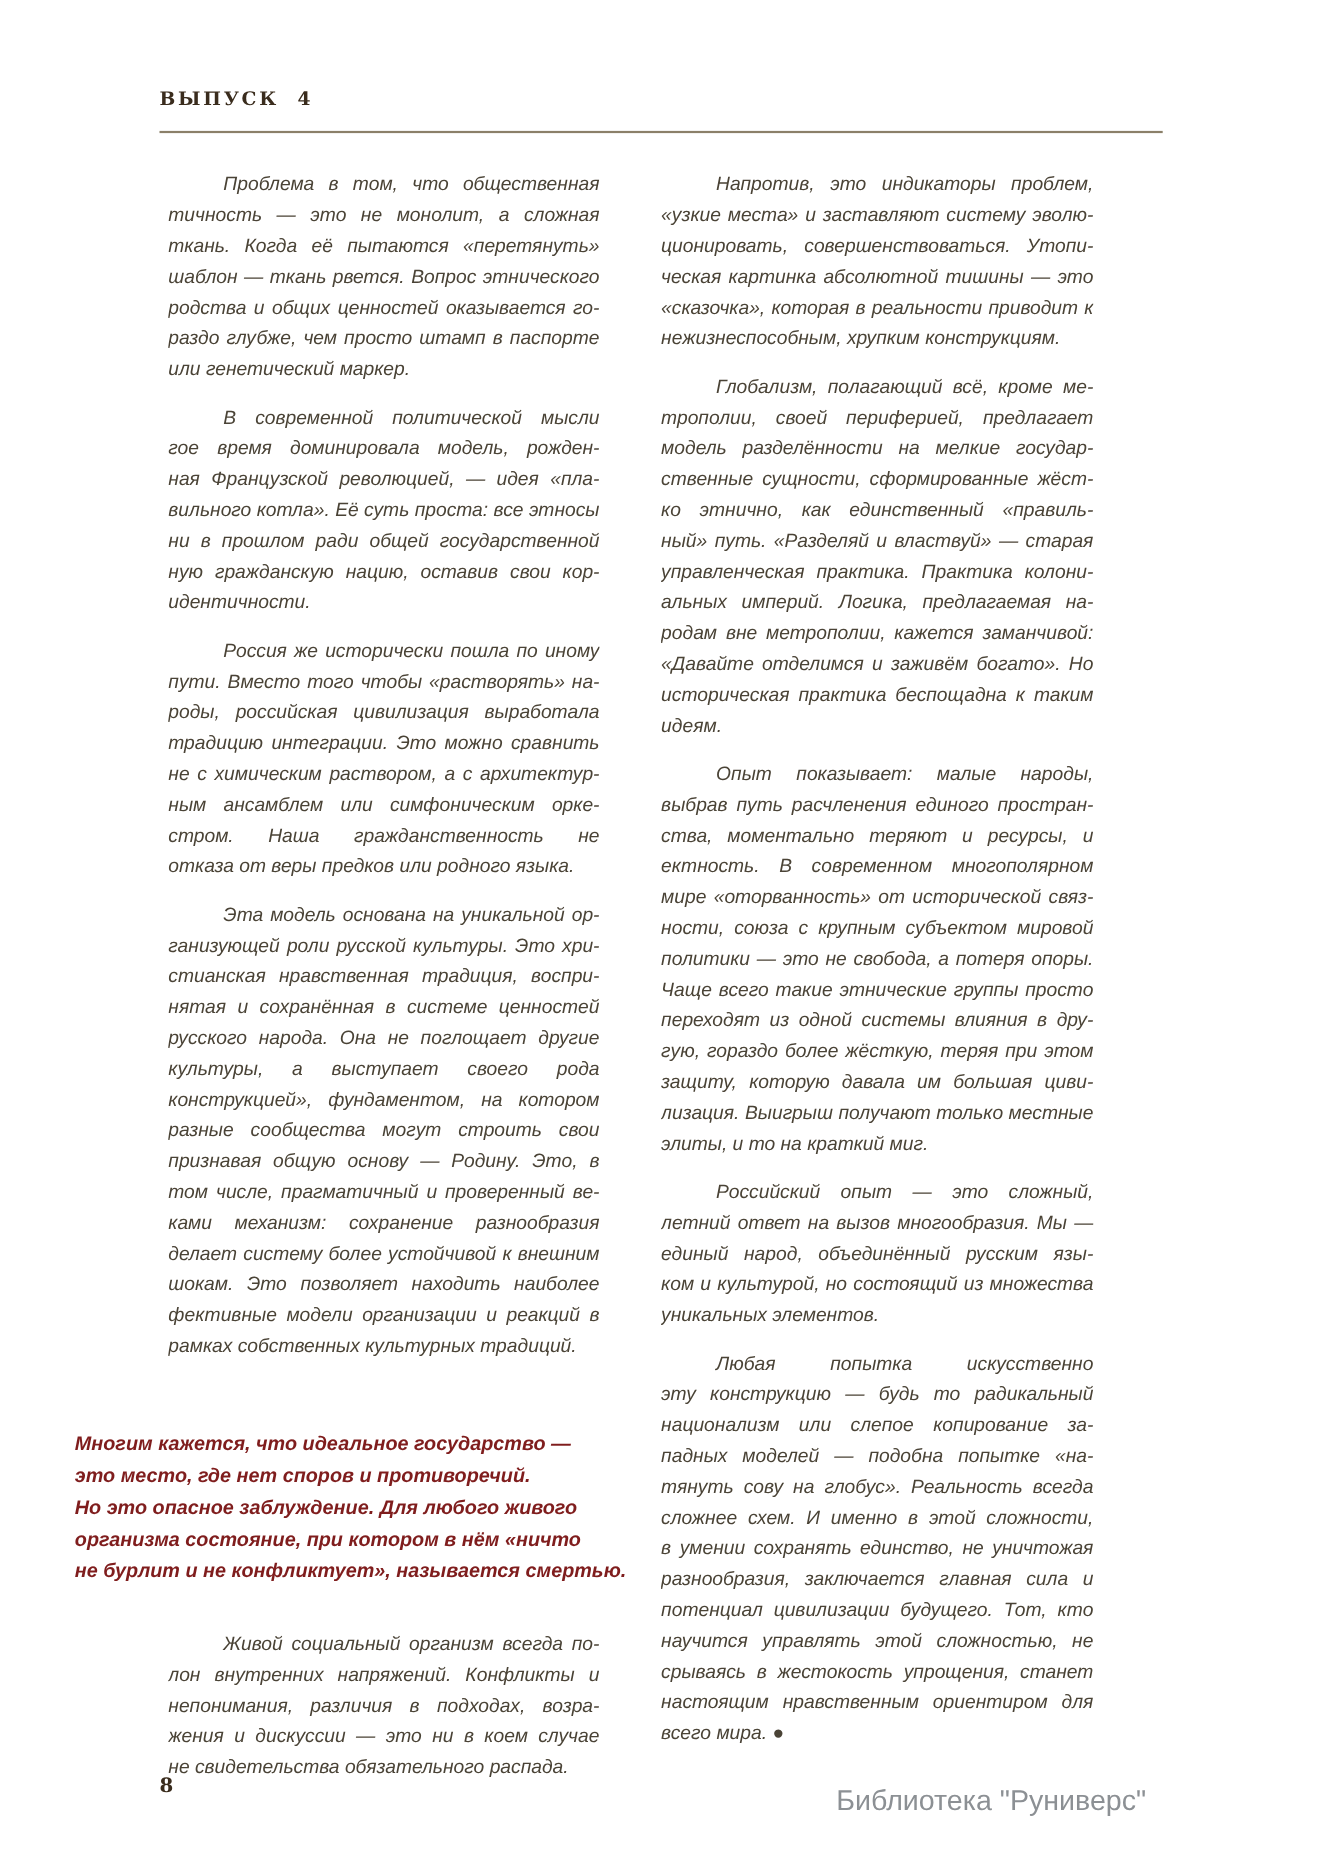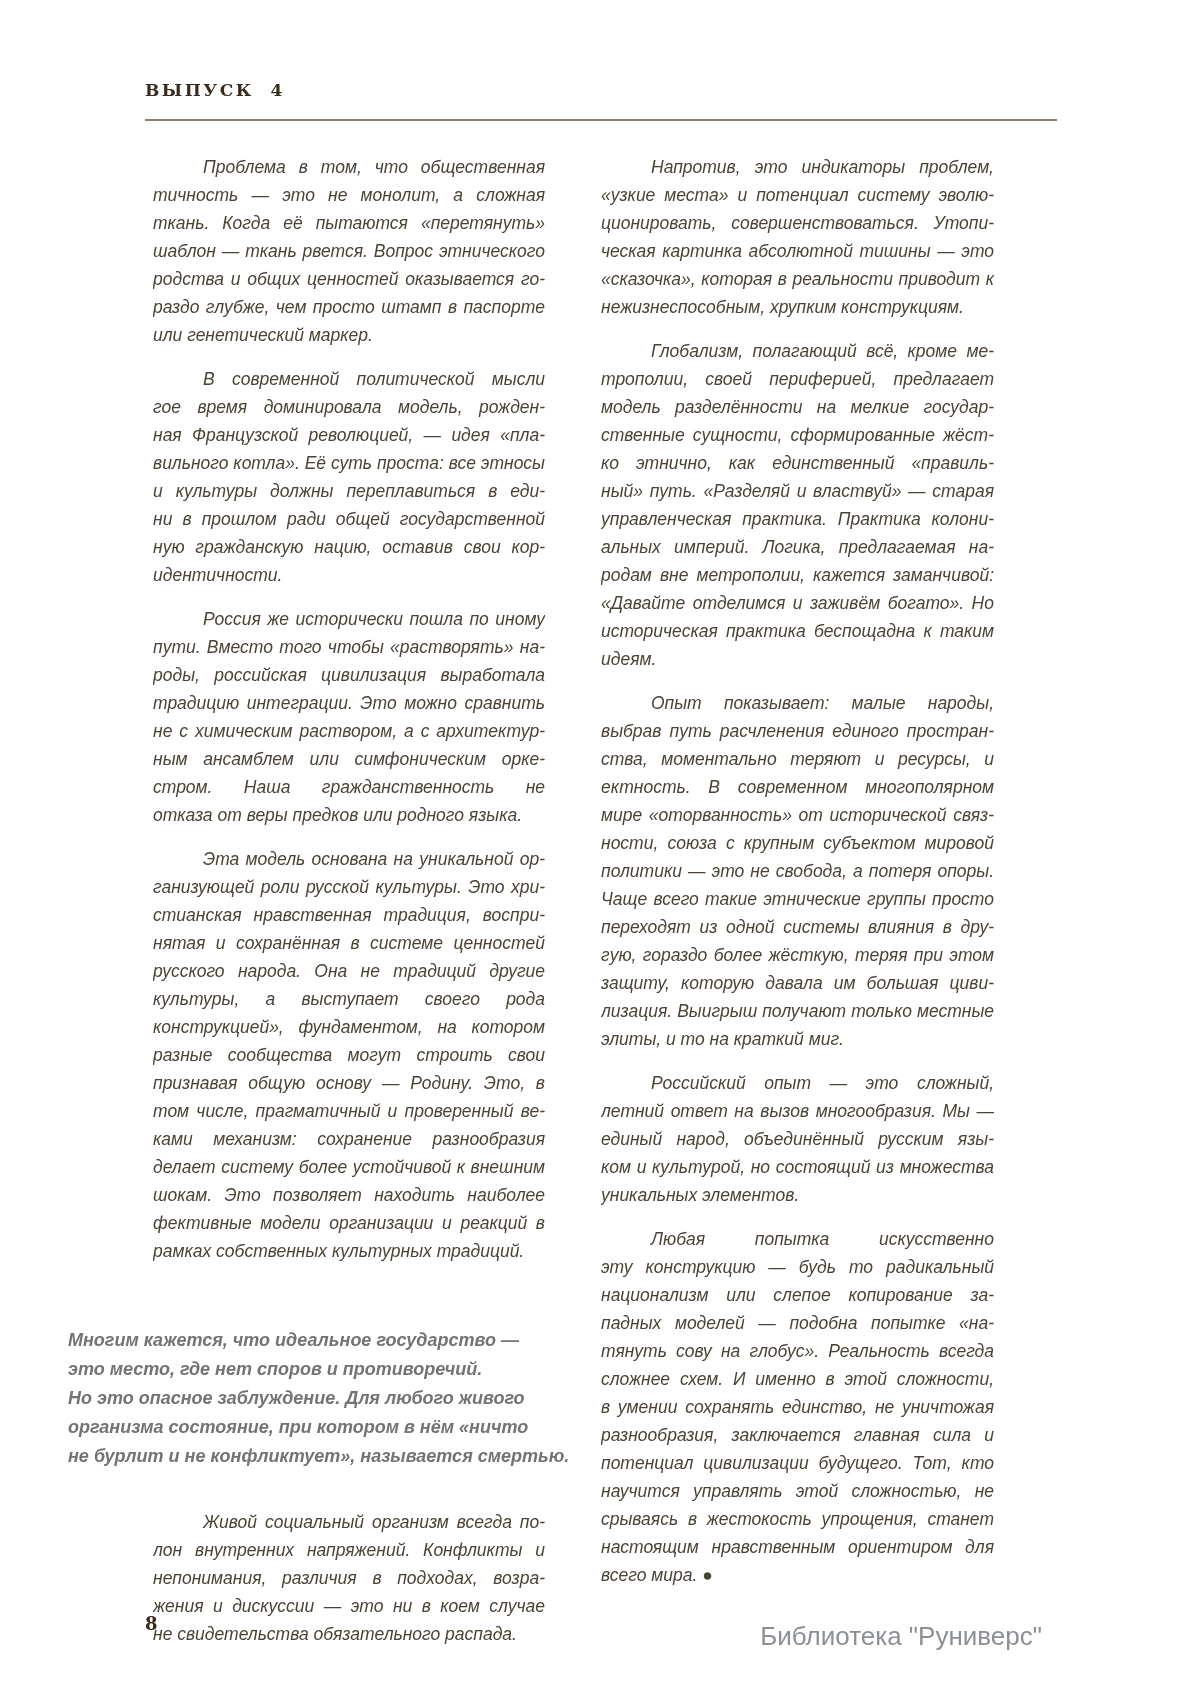--- a/index.html
+++ b/index.html
@@ -51,21 +51,21 @@
   .line.last{text-align-last:left;}
   .pullquote{
     margin-left:-69px;
     margin-top:61px;
   }
   .pullquote .line{
     height:29px;
     line-height:29px;
     font-weight:bold;
     font-size:18px;
-    color:#737373;
+    color:#7f1d1d;
     text-align:left;
     text-align-last:left;
     text-indent:0;
     white-space:nowrap;
     overflow:visible;
   }
   .pullquote + .paragraph{margin-top:37px;}
   .page-number{
     position:absolute;
     left:145px;
@@ -101,41 +101,40 @@
         <div class="line">шаблон — ткань рвется. Вопрос этнического</div>
         <div class="line">родства и общих ценностей оказывается го-</div>
         <div class="line">раздо глубже, чем просто штамп в паспорте</div>
         <div class="line last">или генетический маркер.</div>
       </div>
       <div class="block paragraph">
         <div class="line first">В современной политической мысли дол-</div>
         <div class="line">гое время доминировала модель, рожден-</div>
         <div class="line">ная Французской революцией, — идея «пла-</div>
         <div class="line">вильного котла». Её суть проста: все этносы</div>
-        <div class="line">и культуры должны переплавиться в еди-</div>
         <div class="line">ни в прошлом ради общей государственной</div>
         <div class="line">ную гражданскую нацию, оставив свои кор-</div>
         <div class="line last">идентичности.</div>
       </div>
       <div class="block paragraph">
         <div class="line first">Россия же исторически пошла по иному</div>
         <div class="line">пути. Вместо того чтобы «растворять» на-</div>
         <div class="line">роды, российская цивилизация выработала</div>
         <div class="line">традицию интеграции. Это можно сравнить</div>
         <div class="line">не с химическим раствором, а с архитектур-</div>
         <div class="line">ным ансамблем или симфоническим орке-</div>
         <div class="line">стром. Наша гражданственность не требует</div>
         <div class="line last">отказа от веры предков или родного языка.</div>
       </div>
       <div class="block paragraph">
         <div class="line first">Эта модель основана на уникальной ор-</div>
         <div class="line">ганизующей роли русской культуры. Это хри-</div>
         <div class="line">стианская нравственная традиция, воспри-</div>
         <div class="line">нятая и сохранённая в системе ценностей</div>
-        <div class="line">русского народа. Она не традиций другие</div>
+        <div class="line">русского народа. Она не поглощает другие</div>
         <div class="line">культуры, а выступает своего рода «несущей</div>
         <div class="line">конструкцией», фундаментом, на котором</div>
         <div class="line">разные сообщества могут строить свои дома,</div>
         <div class="line">признавая общую основу — Родину. Это, в</div>
         <div class="line">том числе, прагматичный и проверенный ве-</div>
         <div class="line">ками механизм: сохранение разнообразия</div>
         <div class="line">делает систему более устойчивой к внешним</div>
         <div class="line">шокам. Это позволяет находить наиболее эф-</div>
         <div class="line">фективные модели организации и реакций в</div>
         <div class="line last">рамках собственных культурных традиций.</div>
@@ -152,21 +151,21 @@
         <div class="line">лон внутренних напряжений. Конфликты и</div>
         <div class="line">непонимания, различия в подходах, возра-</div>
         <div class="line">жения и дискуссии — это ни в коем случае</div>
         <div class="line last">не свидетельства обязательного распада.</div>
       </div>
     </div>
 
   <div class="col col-right">
       <div class="block paragraph">
         <div class="line first">Напротив, это индикаторы проблем, которые</div>
-        <div class="line">«узкие места» и потенциал систему эволю-</div>
+        <div class="line">«узкие места» и заставляют систему эволю-</div>
         <div class="line">ционировать, совершенствоваться. Утопи-</div>
         <div class="line">ческая картинка абсолютной тишины — это</div>
         <div class="line">«сказочка», которая в реальности приводит к</div>
         <div class="line last">нежизнеспособным, хрупким конструкциям.</div>
       </div>
       <div class="block paragraph">
         <div class="line first">Глобализм, полагающий всё, кроме ме-</div>
         <div class="line">трополии, своей периферией, предлагает</div>
         <div class="line">модель разделённости на мелкие государ-</div>
         <div class="line">ственные сущности, сформированные жёст-</div>

